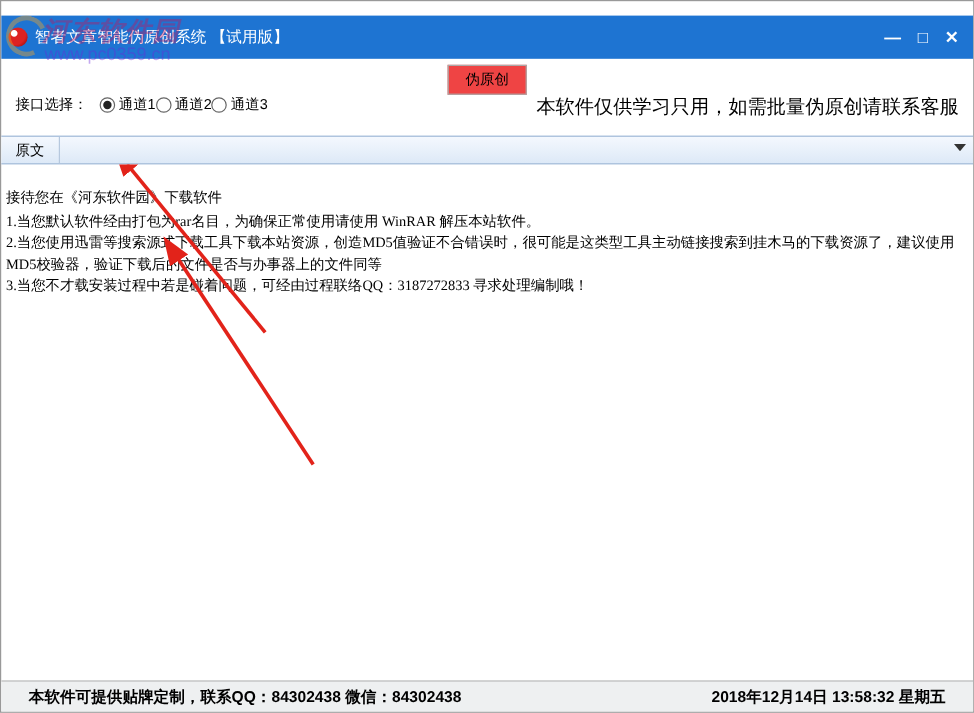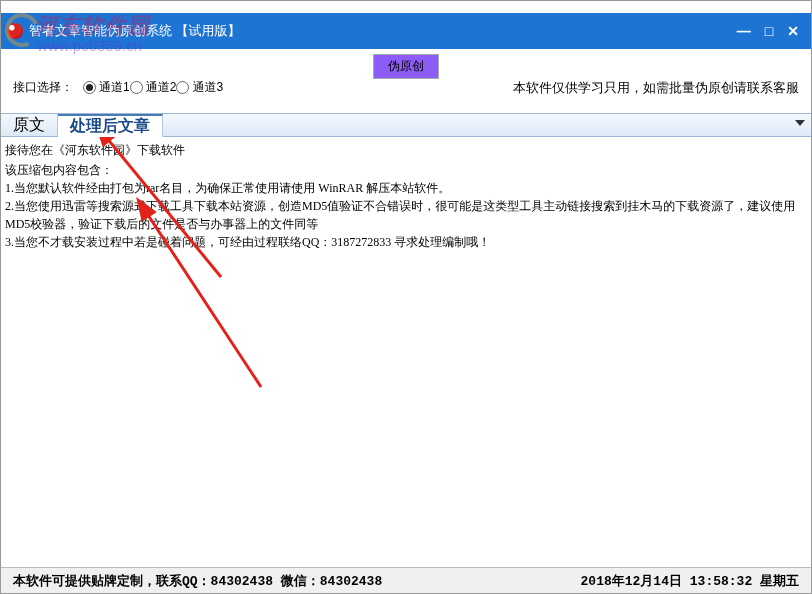--- a/index.html
+++ b/index.html
@@ -78,21 +78,21 @@
     .toolbar-row1 {
       height: 30px;
       display: flex;
       align-items: center;
       justify-content: center;
       border-bottom: none;
       padding-top: 4px;
     }
     .btn {
       border: 1px solid #aaa;
-      background: #8b5cf6;
+      background: #ef4444;
       padding: 3px 14px;
       font-size: 12px;
       cursor: pointer;
       font-family: inherit;
     }
     .toolbar-row2 {
       height: 34px;
       display: flex;
       align-items: flex-start;
       padding: 0 12px;
@@ -109,82 +109,81 @@
       align-items: center; justify-content: center;
     }
     .radio-item .circle.checked::after {
       content: '';
       width: 7px; height: 7px;
       background: #222;
       border-radius: 50%;
     }
     .notice {
       margin-left: auto;
-      font-size: 13px;
+      font-size: 16px;
     }
     .tabs {
       height: 24px;
       background: linear-gradient(#f4f8fe, #dde9f7);
       border-top: 1px solid #9cb6d6;
       border-bottom: 1px solid #9cb6d6;
       display: flex;
       align-items: stretch;
       position: relative;
     }
     .tab {
       padding: 0 12px;
       display: flex;
       align-items: center;
       border-right: 1px solid #b6c8de;
       cursor: pointer;
-      font-size: 16px;
+      font-size: 12px;
     }
     .tab.active {
       background: #fff;
       border-top: 2px solid #4a7ab5;
       font-weight: bold;
       color: #1a4a8a;
       border-bottom: 1px solid #fff;
       margin-bottom: -1px;
     }
     .tabs .dropdown-caret {
       position: absolute;
       right: 6px; top: 6px;
       width: 0; height: 0;
       border-left: 5px solid transparent;
       border-right: 5px solid transparent;
       border-top: 6px solid #333;
       cursor: pointer;
     }
     .content {
-      padding: 4px 4px;
+      padding: 18px 4px;
       font-size: 12px;
       line-height: 1.5;
       height: 440px;
       overflow: hidden;
       position: relative;
       font-family: "SimSun", serif;
     }
     .content .line1 { margin-bottom: 2px; }
     .arrow {
       position: absolute;
       pointer-events: none;
     }
     .statusbar {
       position: absolute;
       bottom: 0; left: 0; right: 0;
       height: 26px;
       background: #eef0f1;
       border-top: 1px solid #bbb;
       display: flex;
       align-items: center;
-      padding: 0 12px;
+      padding: 0 23px;
       font-size: 13px;
       font-weight: bold;
-      font-family: Liberation Mono, monospace;
     }
     .statusbar .datetime {
       margin-left: auto;
       font-weight: bold;
     }
   </style>
 </head>
 <body>
 
 <div class="titlebar">
@@ -221,27 +220,25 @@
     <label class="radio-item">
       <span class="circle"></span>
       <span>通道3</span>
     </label>
   </div>
   <span class="notice">本软件仅供学习只用，如需批量伪原创请联系客服</span>
 </div>
 
 <div class="tabs">
   <div class="tab">原文</div>
-  <div class="tab active">处理后文章</div>
   <div class="dropdown-caret"></div>
 </div>
 
 <div class="content">
   <div class="line1">接待您在《河东软件园》下载软件</div>
-  <div>该压缩包内容包含：</div>
   <div>1.当您默认软件经由打包为rar名目，为确保正常使用请使用 WinRAR 解压本站软件。</div>
   <div>2.当您使用迅雷等搜索源式下载工具下载本站资源，创造MD5值验证不合错误时，很可能是这类型工具主动链接搜索到挂木马的下载资源了，建议使用MD5校验器，验证下载后的文件是否与办事器上的文件同等</div>
   <div>3.当您不才载安装过程中若是碰着问题，可经由过程联络QQ：3187272833 寻求处理编制哦！</div>
 
   <svg class="arrow" style="left:60px;top:-10px" width="180" height="160">
     <defs>
       <marker id="ah1" markerWidth="10" markerHeight="10" refX="2" refY="3" orient="auto">
         <path d="M0,0 L0,6 L8,3 z" fill="#e2231a"></path>
       </marker>
     </defs>

